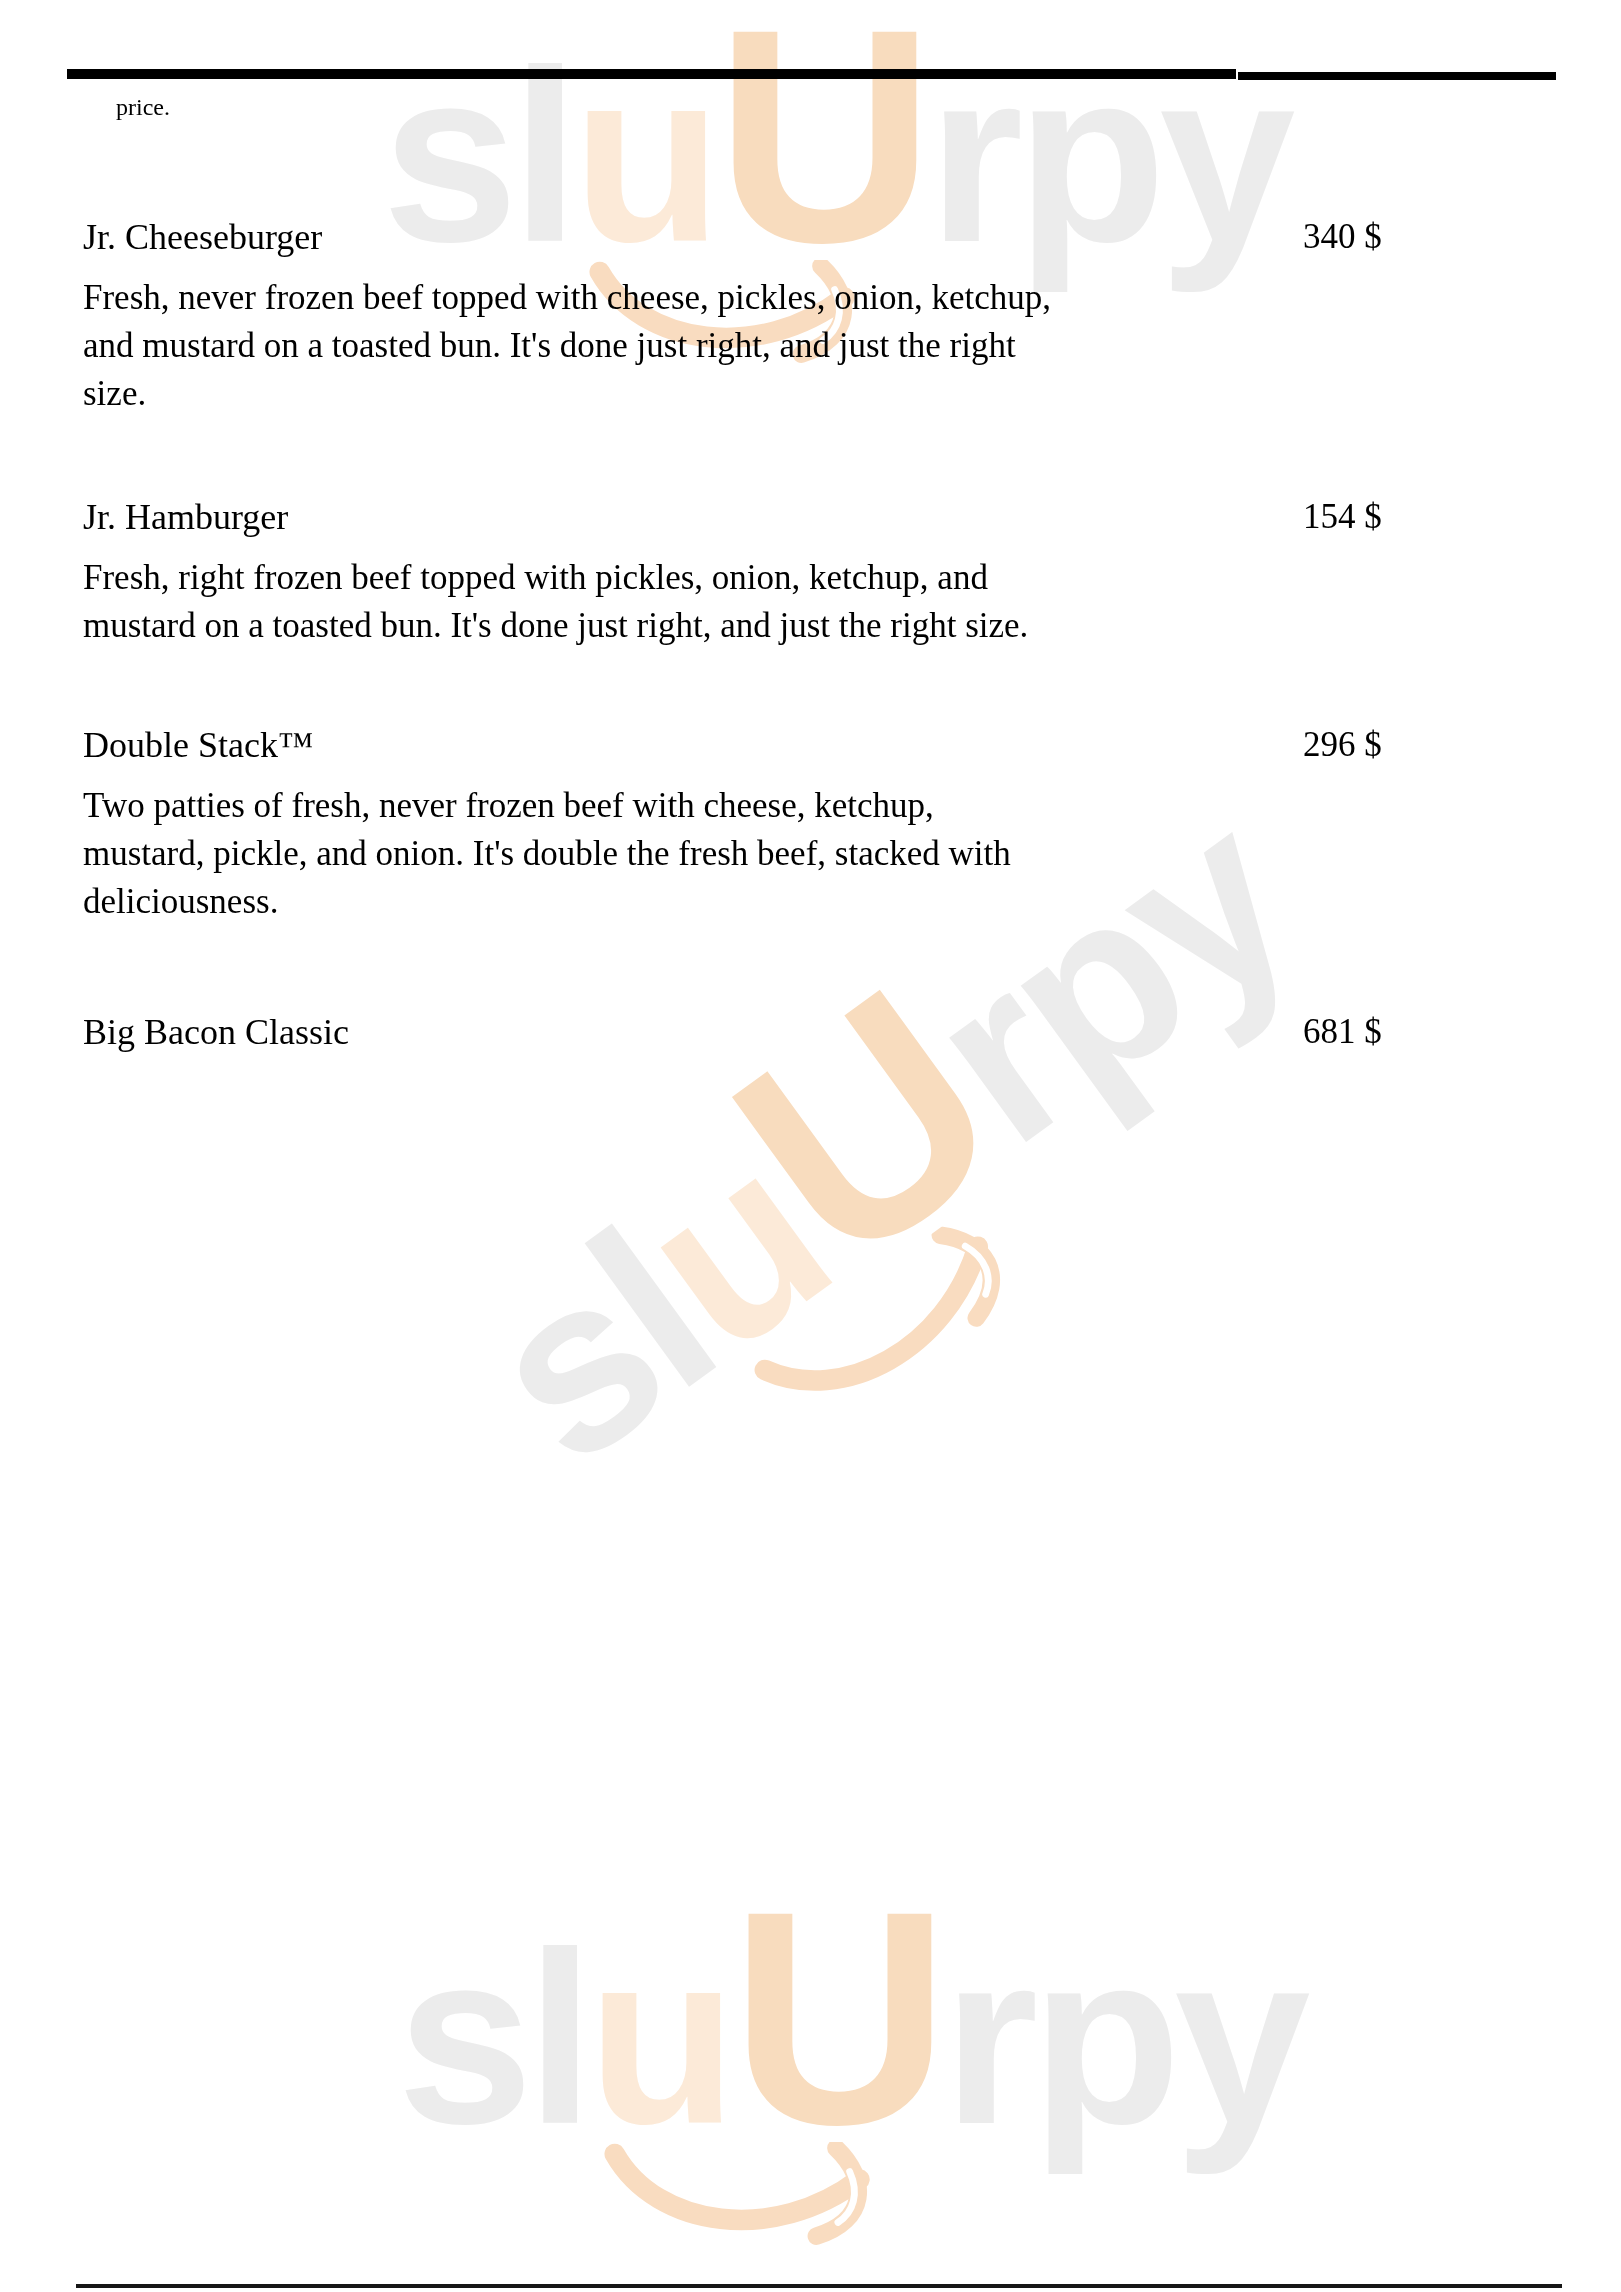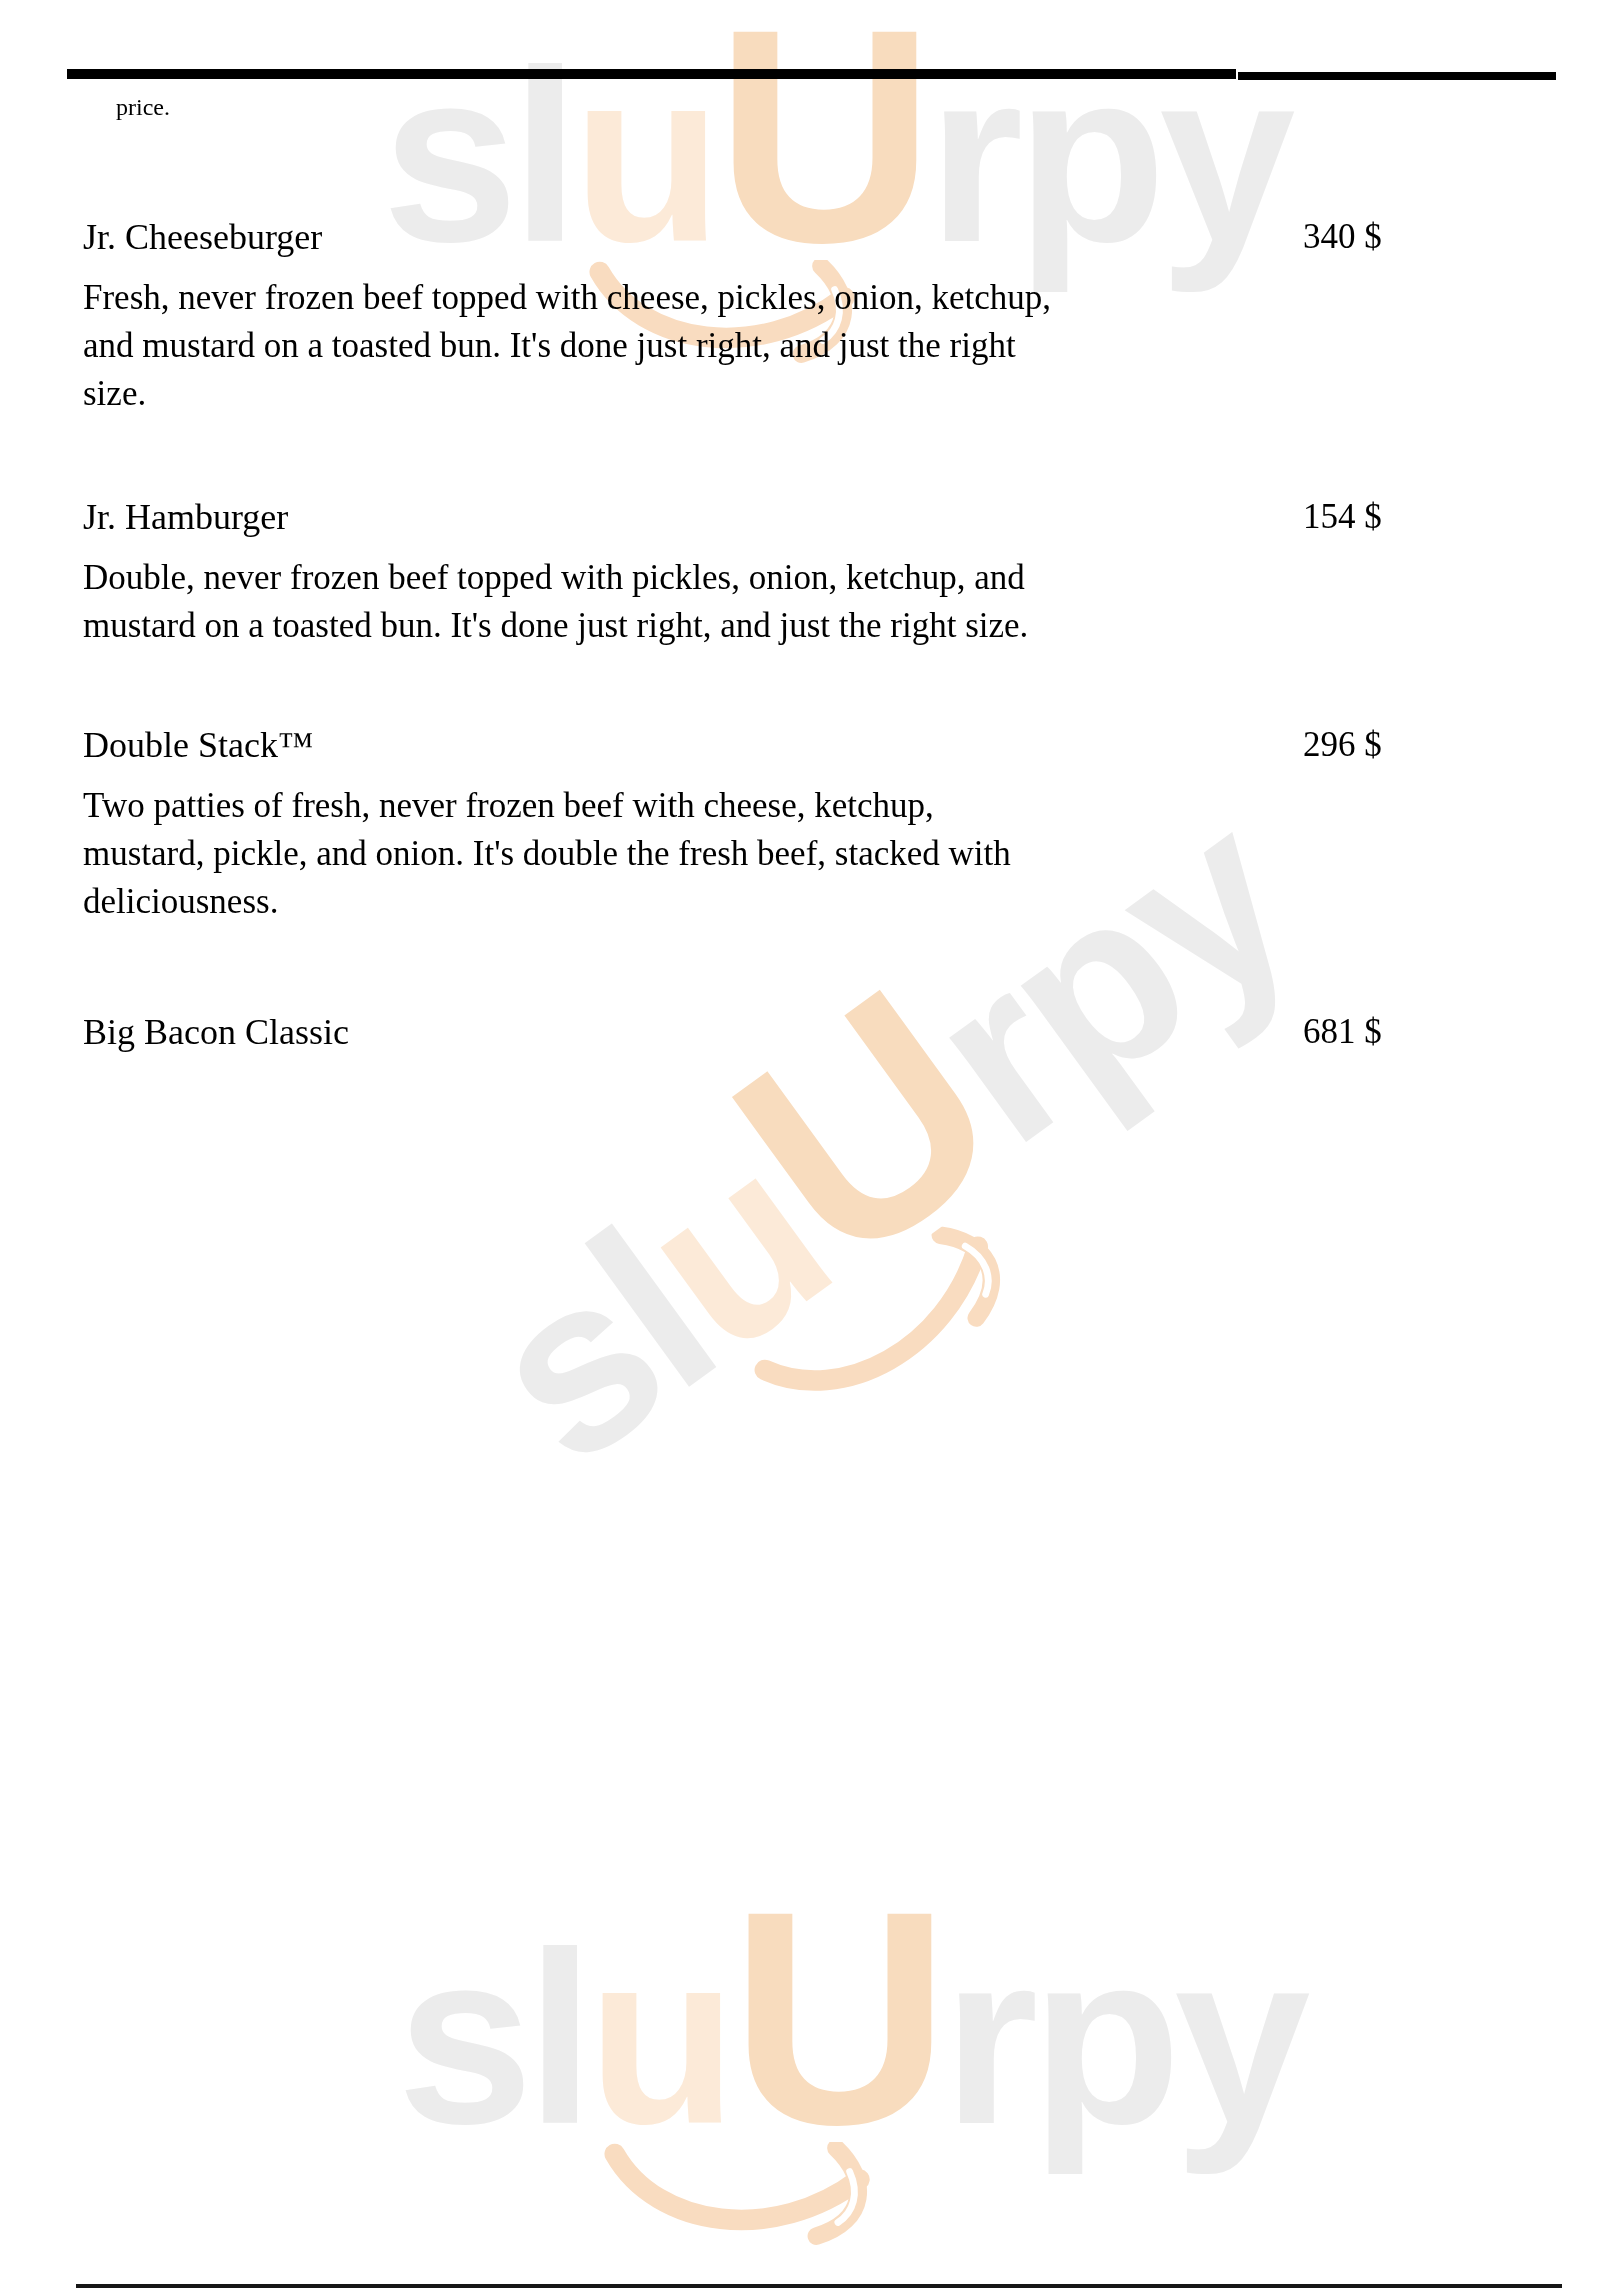--- a/index.html
+++ b/index.html
@@ -124,21 +124,21 @@
       <div class="line">Fresh, never frozen beef topped with cheese, pickles, onion, ketchup,</div>
       <div class="line">and mustard on a toasted bun. It's done just right, and just the right</div>
       <div class="line">size.</div>
     </div>
   </div>
 
   <div class="item item-2">
     <div class="item-name">Jr. Hamburger</div>
     <div class="item-price">154 $</div>
     <div class="item-desc">
-      <div class="line">Double, never frozen beef topped with pickles, onion, ketchup, and</div>
+      <div class="line">Fresh, right frozen beef topped with pickles, onion, ketchup, and</div>
       <div class="line">mustard on a toasted bun. It's done just right, and just the right size.</div>
     </div>
   </div>
 
   <div class="item item-3">
     <div class="item-name">Double Stack™</div>
     <div class="item-price">296 $</div>
     <div class="item-desc">
       <div class="line">Two patties of fresh, never frozen beef with cheese, ketchup,</div>
       <div class="line">mustard, pickle, and onion. It's double the fresh beef, stacked with</div>

